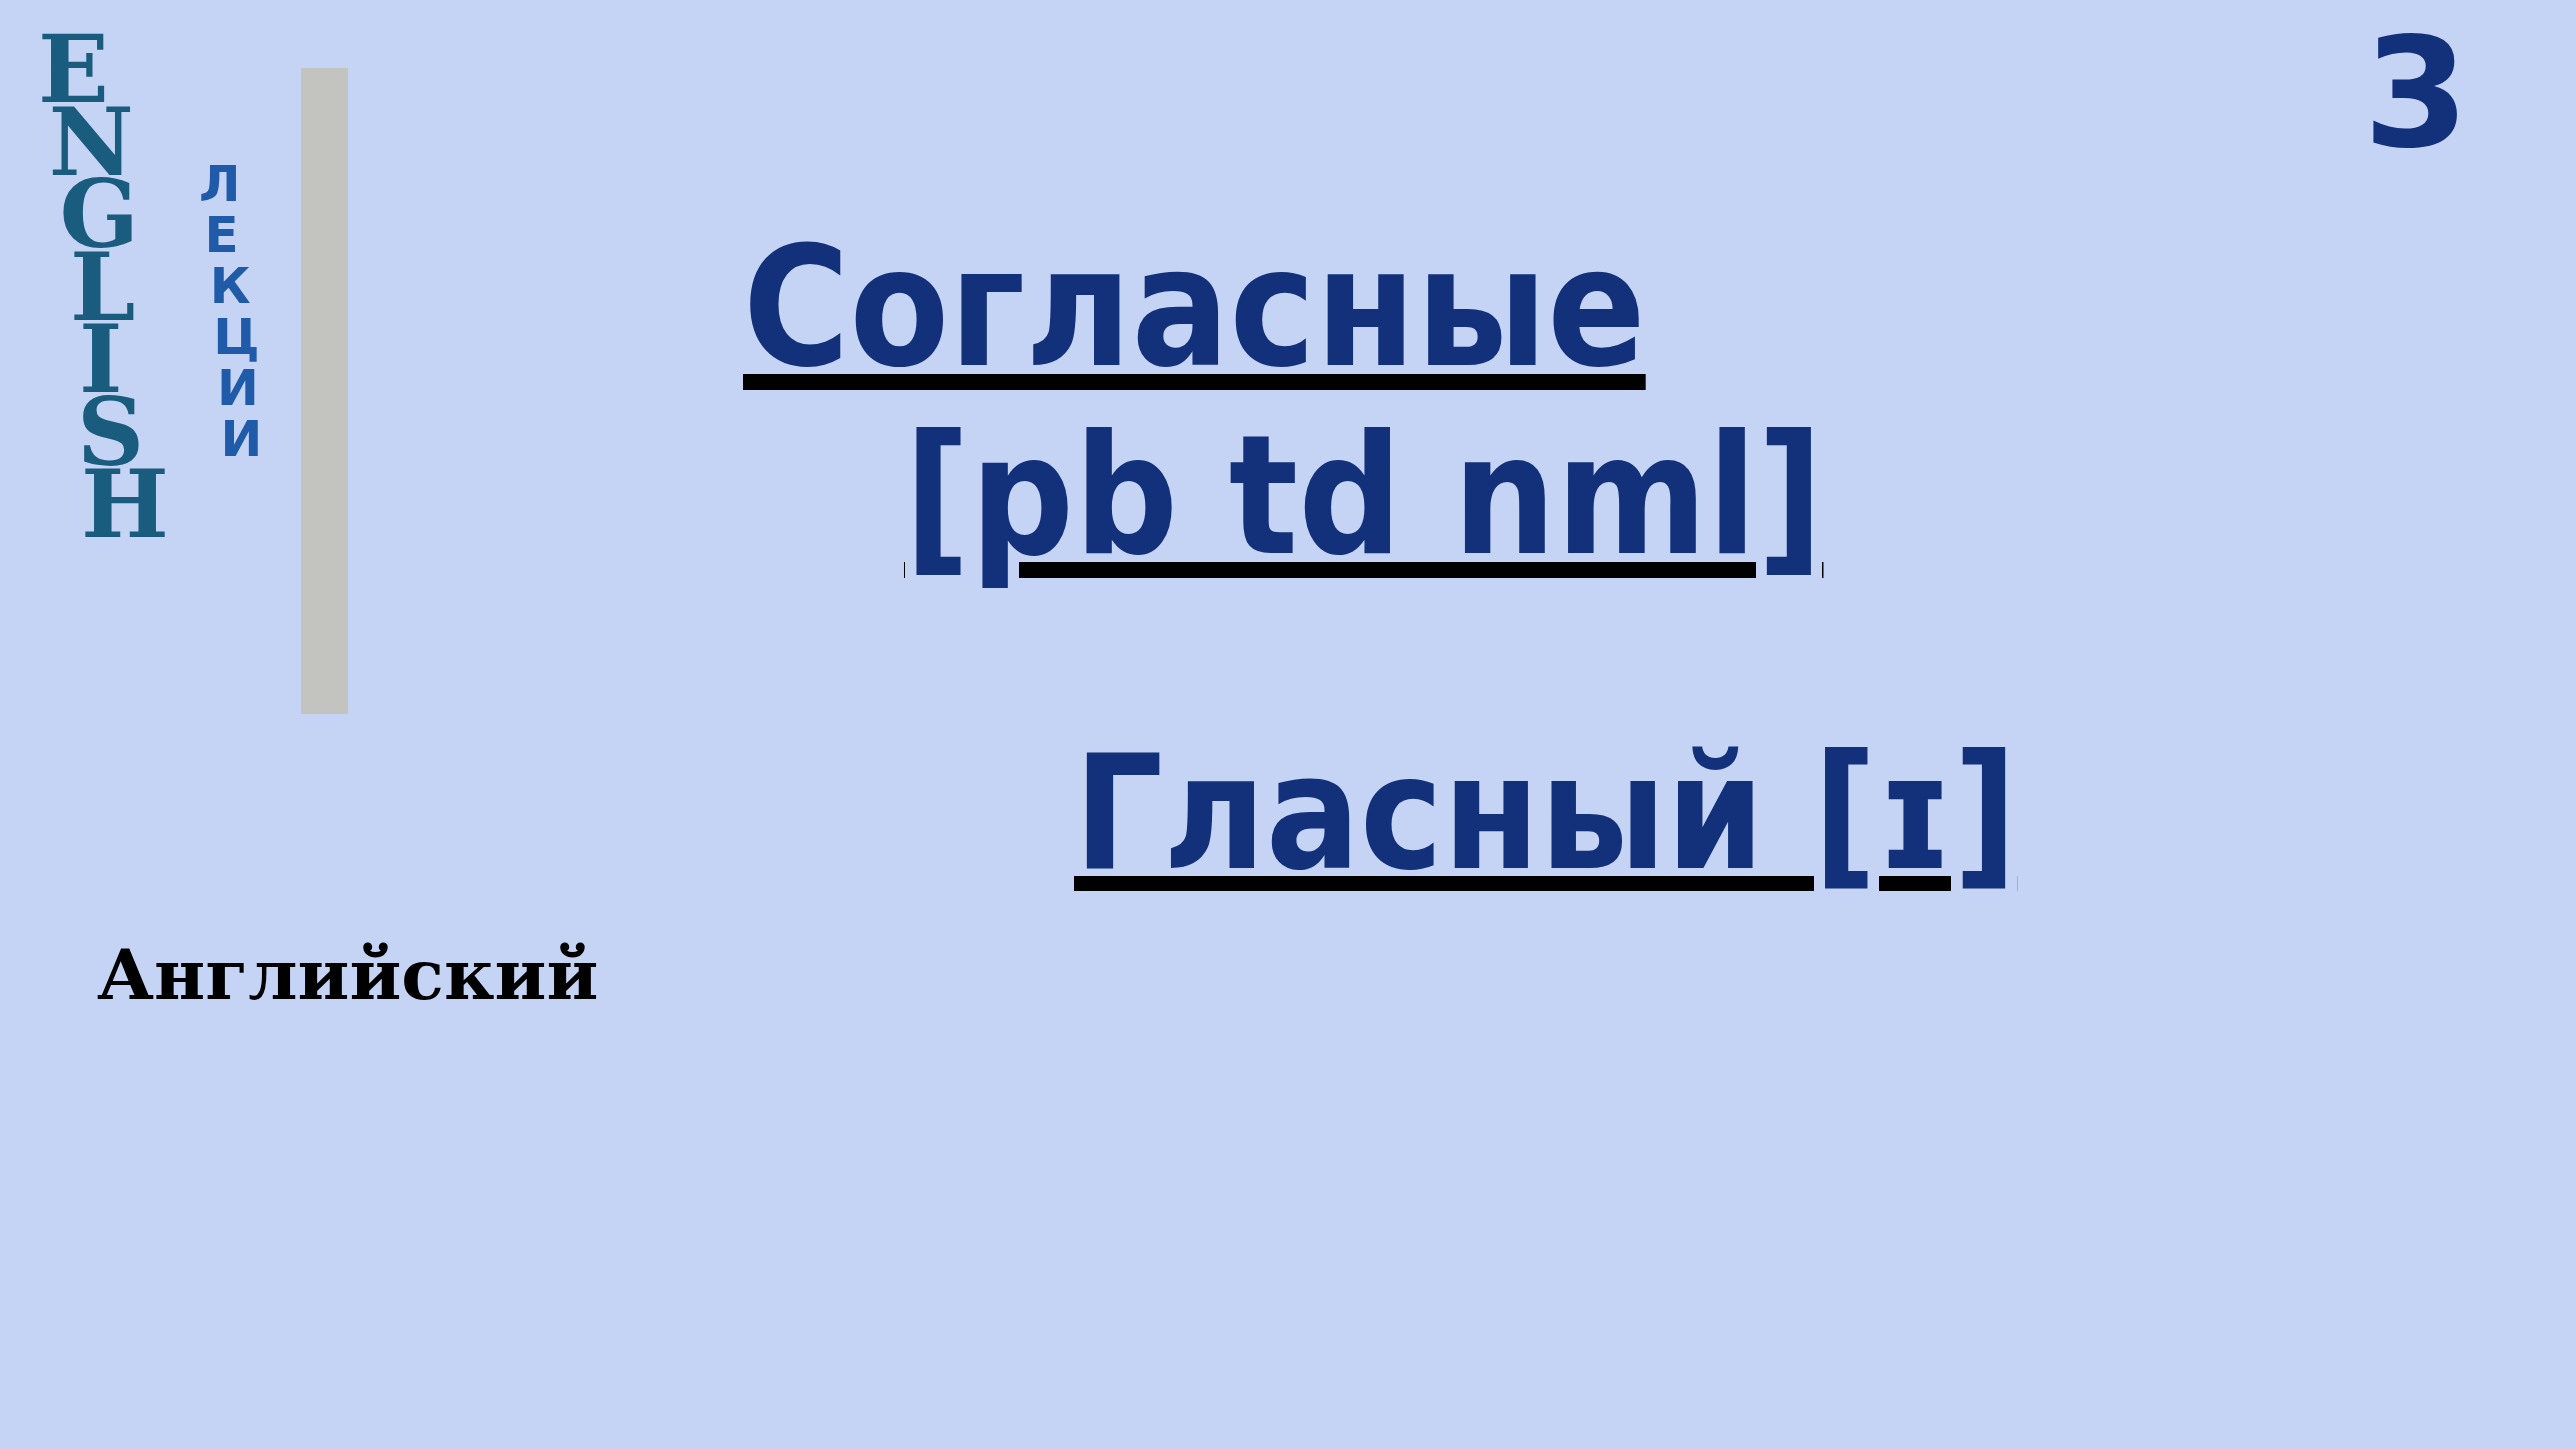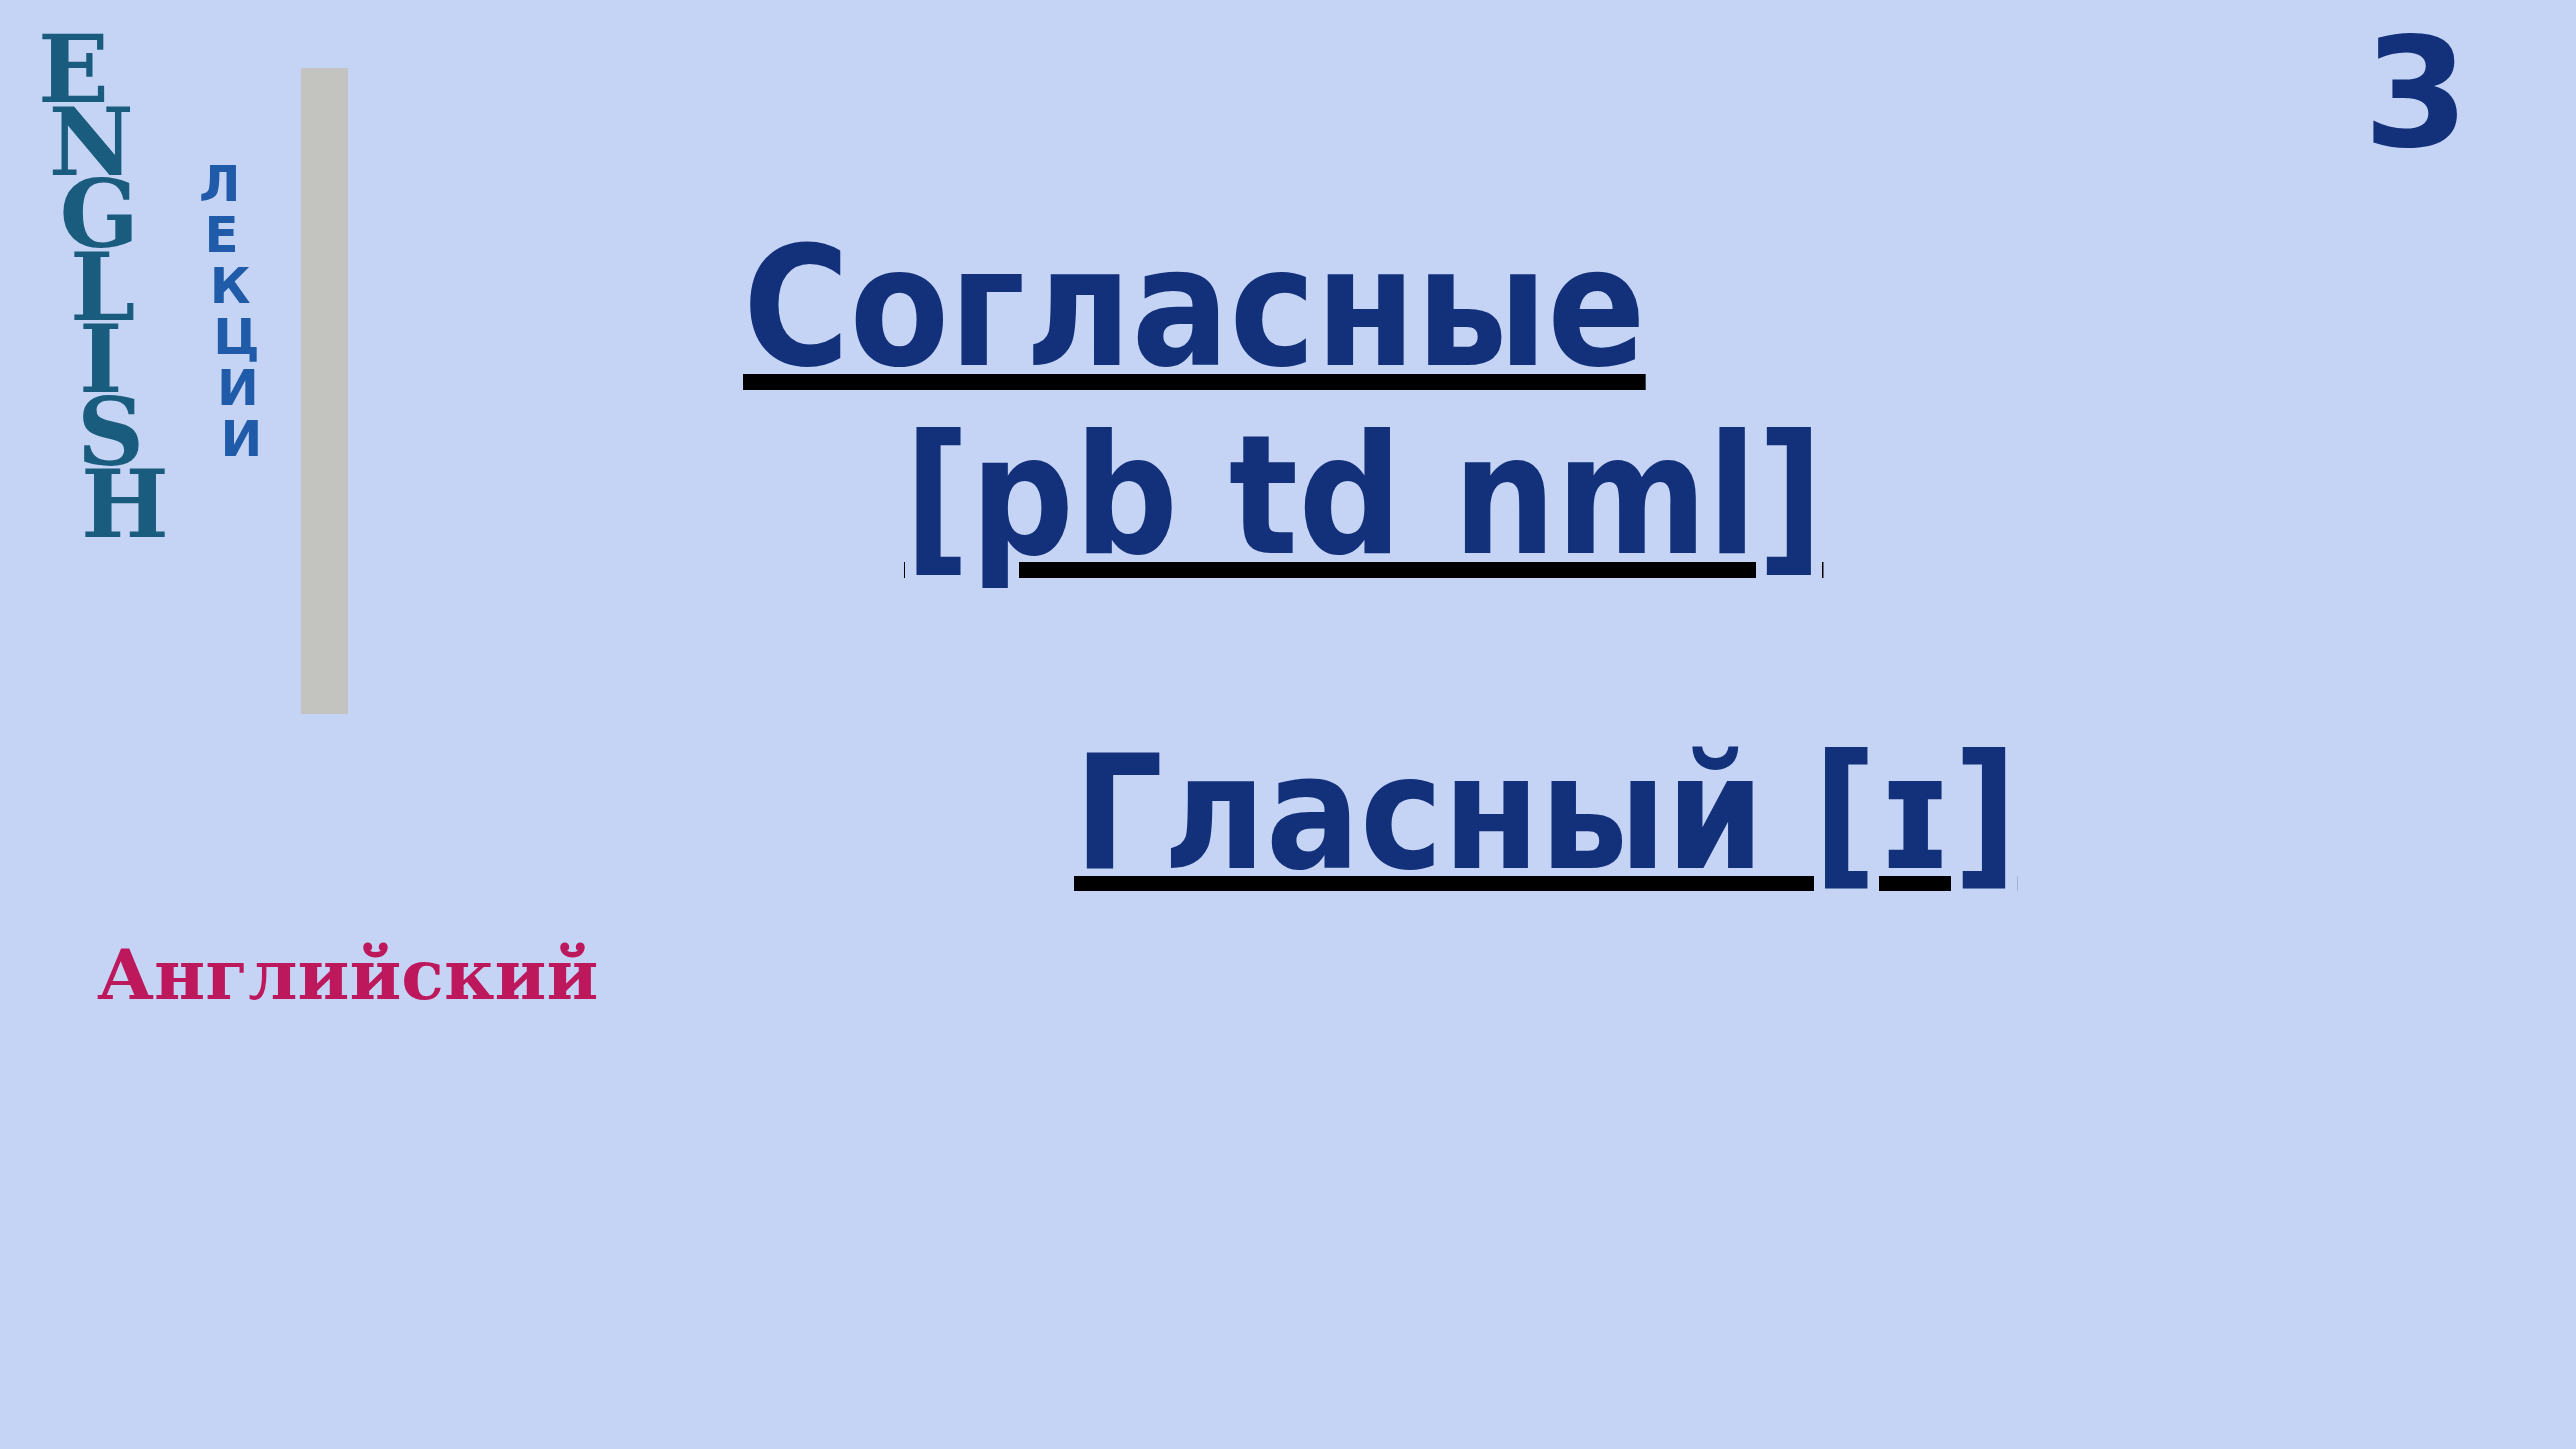--- a/index.html
+++ b/index.html
@@ -73,21 +73,21 @@
   
   #subtitle {
     position: absolute;
     left: 97px;
     top: 936px;
     width: 680px;
     font-family: "DejaVu Serif", "Liberation Serif", serif;
     font-weight: 700;
     font-size: 70px;
     line-height: 1.12;
-    color: #be185d;
+    color: #000000;
   }
   #subtitle .line { display: block; white-space: nowrap; }
 
   
   #slide-number {
     position: absolute;
     right: 107px;
     top: 18px;
     font-family: "DejaVu Sans", "Liberation Sans", sans-serif;
     font-weight: 700;

